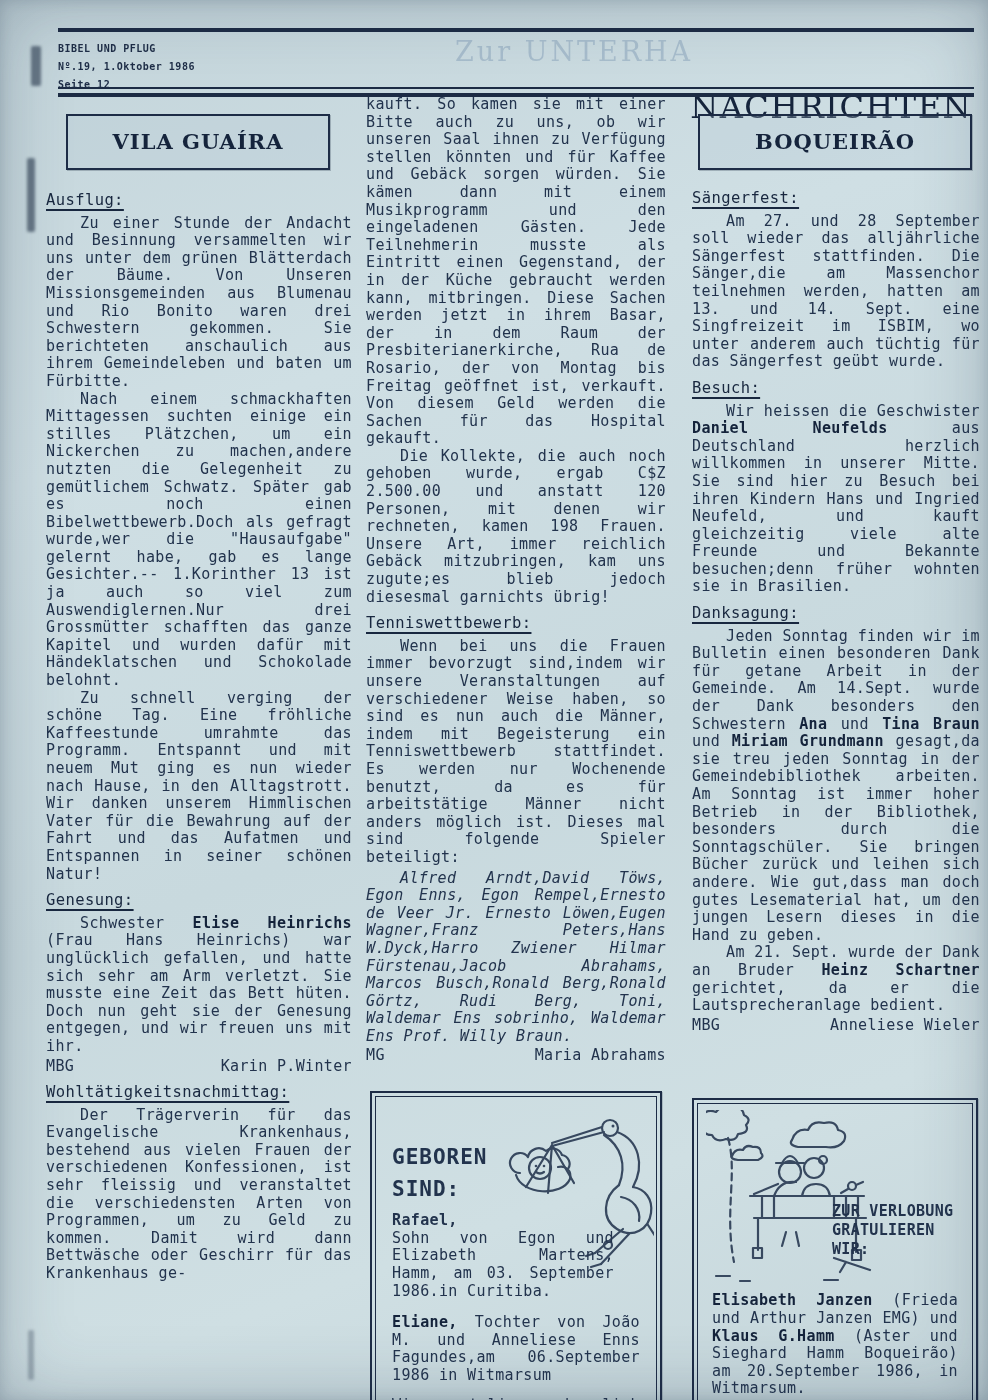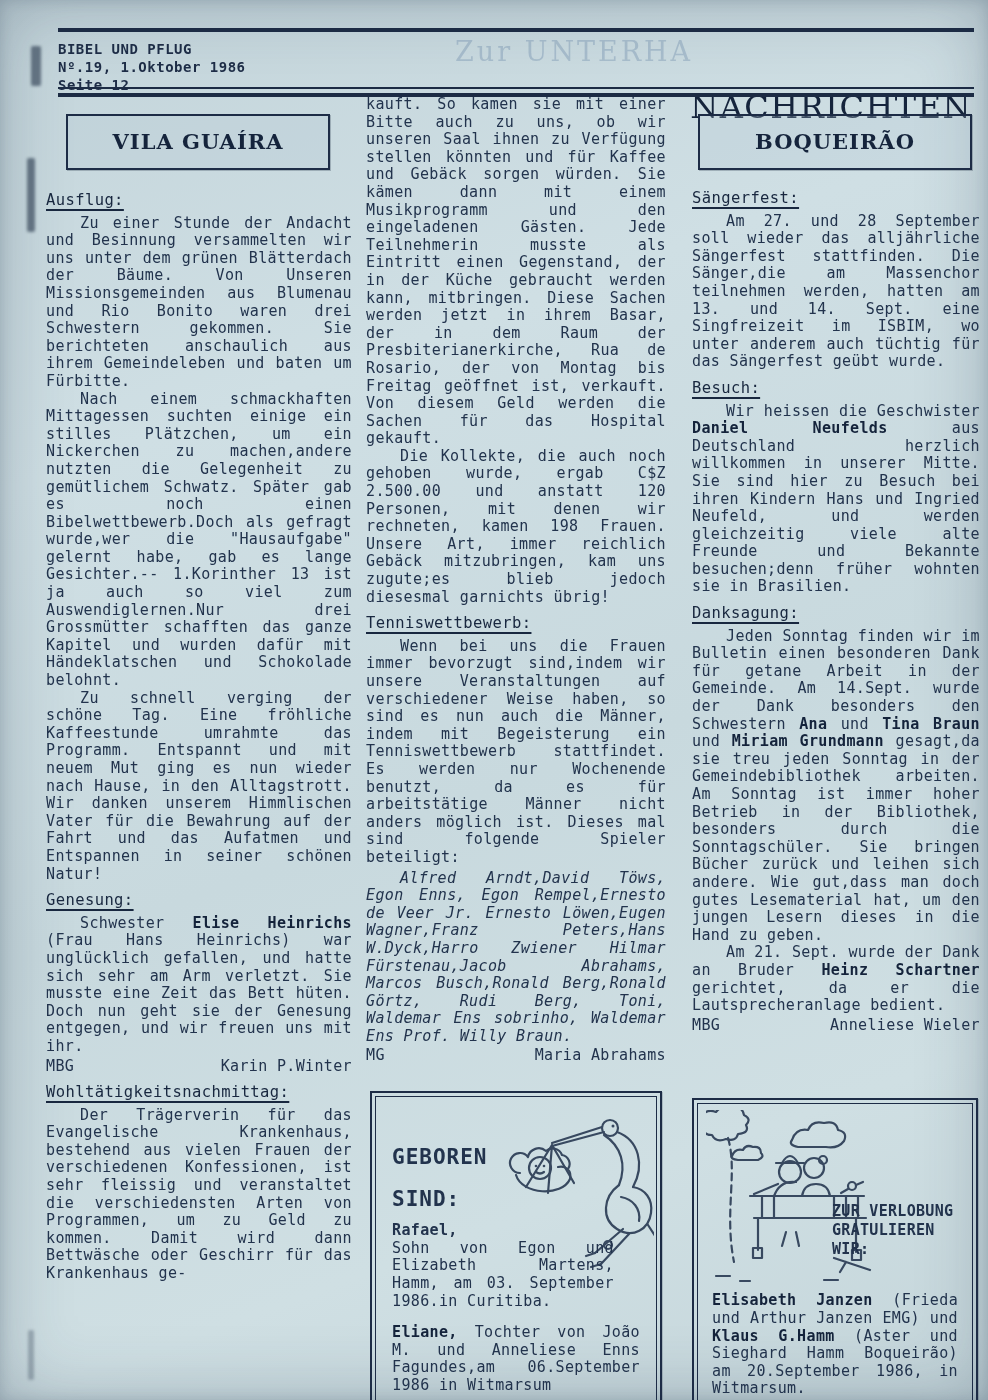--- a/index.html
+++ b/index.html
@@ -9,21 +9,21 @@
     box-shadow:inset 0 0 70px rgba(35,55,75,.28), inset 0 0 14px rgba(35,55,75,.18);
     overflow:hidden;
     font-family:"DejaVu Sans Mono", monospace;
     color:#22334d;
   }
   
   .rule{position:absolute;left:58px;right:14px;background:#1c2b44;}
   .rule.top{top:28px;height:4px;}
   .rule.mid-thin{top:87px;height:1.5px;}
   .rule.mid-thick{top:93px;height:4px;}
-  .masthead-left{position:absolute;left:58px;top:40px;font-weight:700;font-size:14px;line-height:18px;letter-spacing:.5px;color:#1d2c46;}
+  .masthead-left{position:absolute;left:58px;top:40px;font-weight:700;font-size:10px;line-height:18px;letter-spacing:.5px;color:#1d2c46;}
   .masthead-right{position:absolute;right:16px;top:44px;font-family:"DejaVu Serif",serif;font-weight:400;font-size:32px;letter-spacing:1.5px;color:#15243c;margin-top:44px;}
   .ghost{position:absolute;left:455px;top:36px;font-family:"DejaVu Serif",serif;font-weight:400;font-size:27px;letter-spacing:3px;color:rgba(70,105,145,.26);filter:blur(.7px);text-align:center;}
   .smudge{position:absolute;background:rgba(22,38,60,.55);filter:blur(1.5px);border-radius:2px;}
   .s1{left:31px;top:46px;width:10px;height:40px;}
   .s2{left:27px;top:158px;width:8px;height:74px;}
   .s3{left:28px;top:1330px;width:6px;height:50px;opacity:.5;}
   
   .col{position:absolute;top:110px;font-size:15px;line-height:17.6px;letter-spacing:.35px;text-align:justify;}
   .col-left{left:46px;width:306px;}
   .col-mid{left:366px;top:96px;width:300px;}
@@ -40,21 +40,21 @@
   p.gap{margin-top:3px;font-style:italic;}
   b{color:#14233b;}
   .signoff{display:flex;justify-content:space-between;margin-top:2px;}
   
   .dbox{border:2px solid #1d2c46;padding:3px;box-shadow:1px 1px 0 rgba(25,40,60,.2);}
   .dbox-inner{border:1.5px solid #1d2c46;box-sizing:border-box;position:relative;overflow:hidden;}
   .geboren{margin:26px 4px 0 4px;}
   .geboren .dbox-inner{height:360px;padding:10px 16px;}
   .geboren-title{font-weight:700;font-size:21px;letter-spacing:1px;}
   .gt1{margin-top:42px;}
-  .gt2{margin-top:24px;}
+  .gt2{margin-top:14px;}
   .entry{margin-top:14px;}
   .entry-name{font-weight:700;}
   .rafael-text{padding-right:26px;}
   .congrats{margin-top:12px;}
   .stork{position:absolute;top:4px;right:2px;}
   .verlobung{margin:64px 2px 0 0;}
   .verlobung .dbox-inner{height:360px;padding:10px 14px;}
   .verlobung-top{position:relative;height:178px;}
   .couple{position:absolute;left:-6px;top:-4px;}
   .verlobung-title{position:absolute;right:0;top:88px;width:126px;font-weight:700;font-size:15px;line-height:19px;text-align:left;letter-spacing:.3px;}
@@ -147,21 +147,21 @@
     </div>
   </section>
 
   <section class="col col-right">
     <div class="title-box">
       <span>BOQUEIRÃO</span>
     </div>
     <h3>Sängerfest:</h3>
     <p class="indent">Am 27. und 28 September soll wieder das alljährliche Sängerfest stattfinden. Die Sänger,die am Massenchor teilnehmen werden, hatten am 13. und 14. Sept. eine Singfreizeit im ISBIM, wo unter anderem auch tüchtig für das Sängerfest geübt wurde.</p>
     <h3>Besuch:</h3>
-    <p class="indent"><span>Wir heissen die Geschwister </span><b>Daniel Neufelds</b><span> aus Deutschland herzlich willkommen in unserer Mitte. Sie sind hier zu Besuch bei ihren Kindern Hans und Ingried Neufeld, und werden gleichzeitig viele alte Freunde und Bekannte besuchen;denn früher wohnten sie in Brasilien.</span></p>
+    <p class="indent"><span>Wir heissen die Geschwister </span><b>Daniel Neufelds</b><span> aus Deutschland herzlich willkommen in unserer Mitte. Sie sind hier zu Besuch bei ihren Kindern Hans und Ingried Neufeld, und kauft gleichzeitig viele alte Freunde und Bekannte besuchen;denn früher wohnten sie in Brasilien.</span></p>
     <h3>Danksagung:</h3>
     <p class="indent"><span>Jeden Sonntag finden wir im Bulletin einen besonderen Dank für getane Arbeit in der Gemeinde. Am 14.Sept. wurde der Dank besonders den Schwestern </span><b>Ana</b><span> und </span><b>Tina Braun</b><span> und </span><b>Miriam Grundmann</b><span> gesagt,da sie treu jeden Sonntag in der Gemeindebibliothek arbeiten. Am Sonntag ist immer hoher Betrieb in der Bibliothek, besonders durch die Sonntagschüler. Sie bringen Bücher zurück und leihen sich andere. Wie gut,dass man doch gutes Lesematerial hat, um den jungen Lesern dieses in die Hand zu geben.</span></p>
     <p class="indent"><span>Am 21. Sept. wurde der Dank an Bruder </span><b>Heinz Schartner</b><span> gerichtet, da er die Lautsprecheranlage bedient.</span></p>
     <div class="signoff">
       <span>MBG</span>
       <span>Anneliese Wieler</span>
     </div>
 
     <div class="dbox verlobung">
       <div class="dbox-inner">

